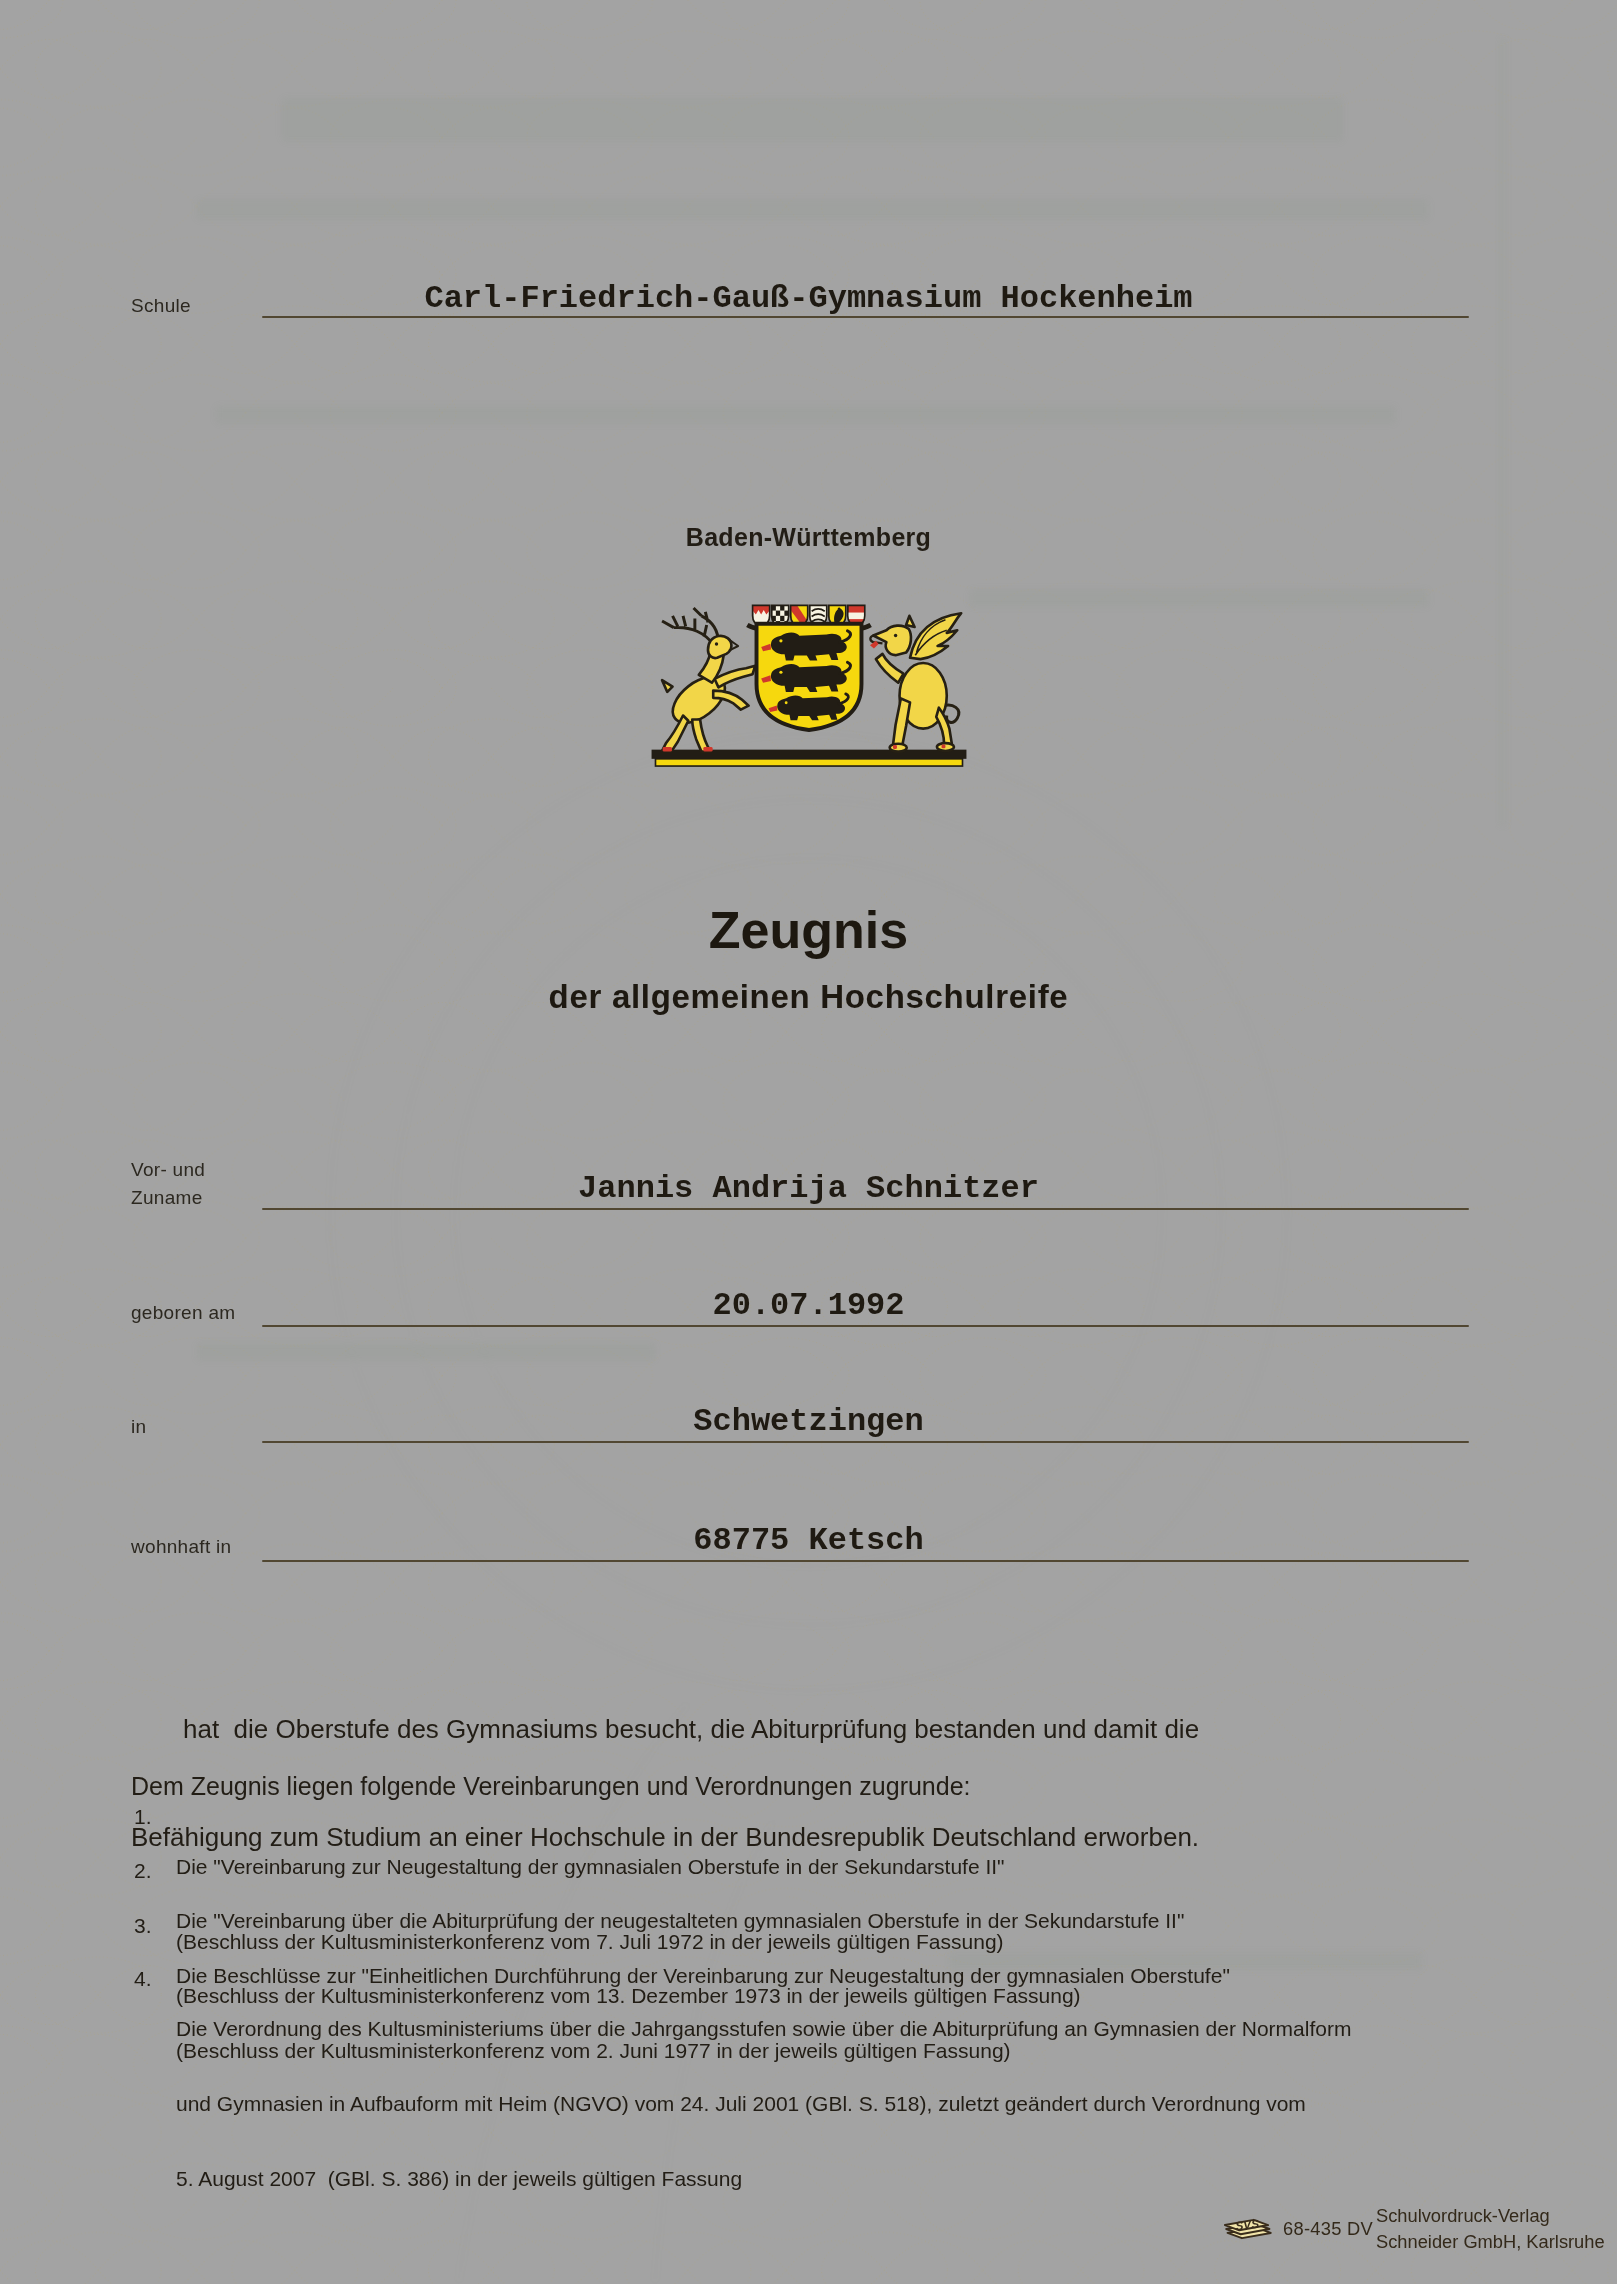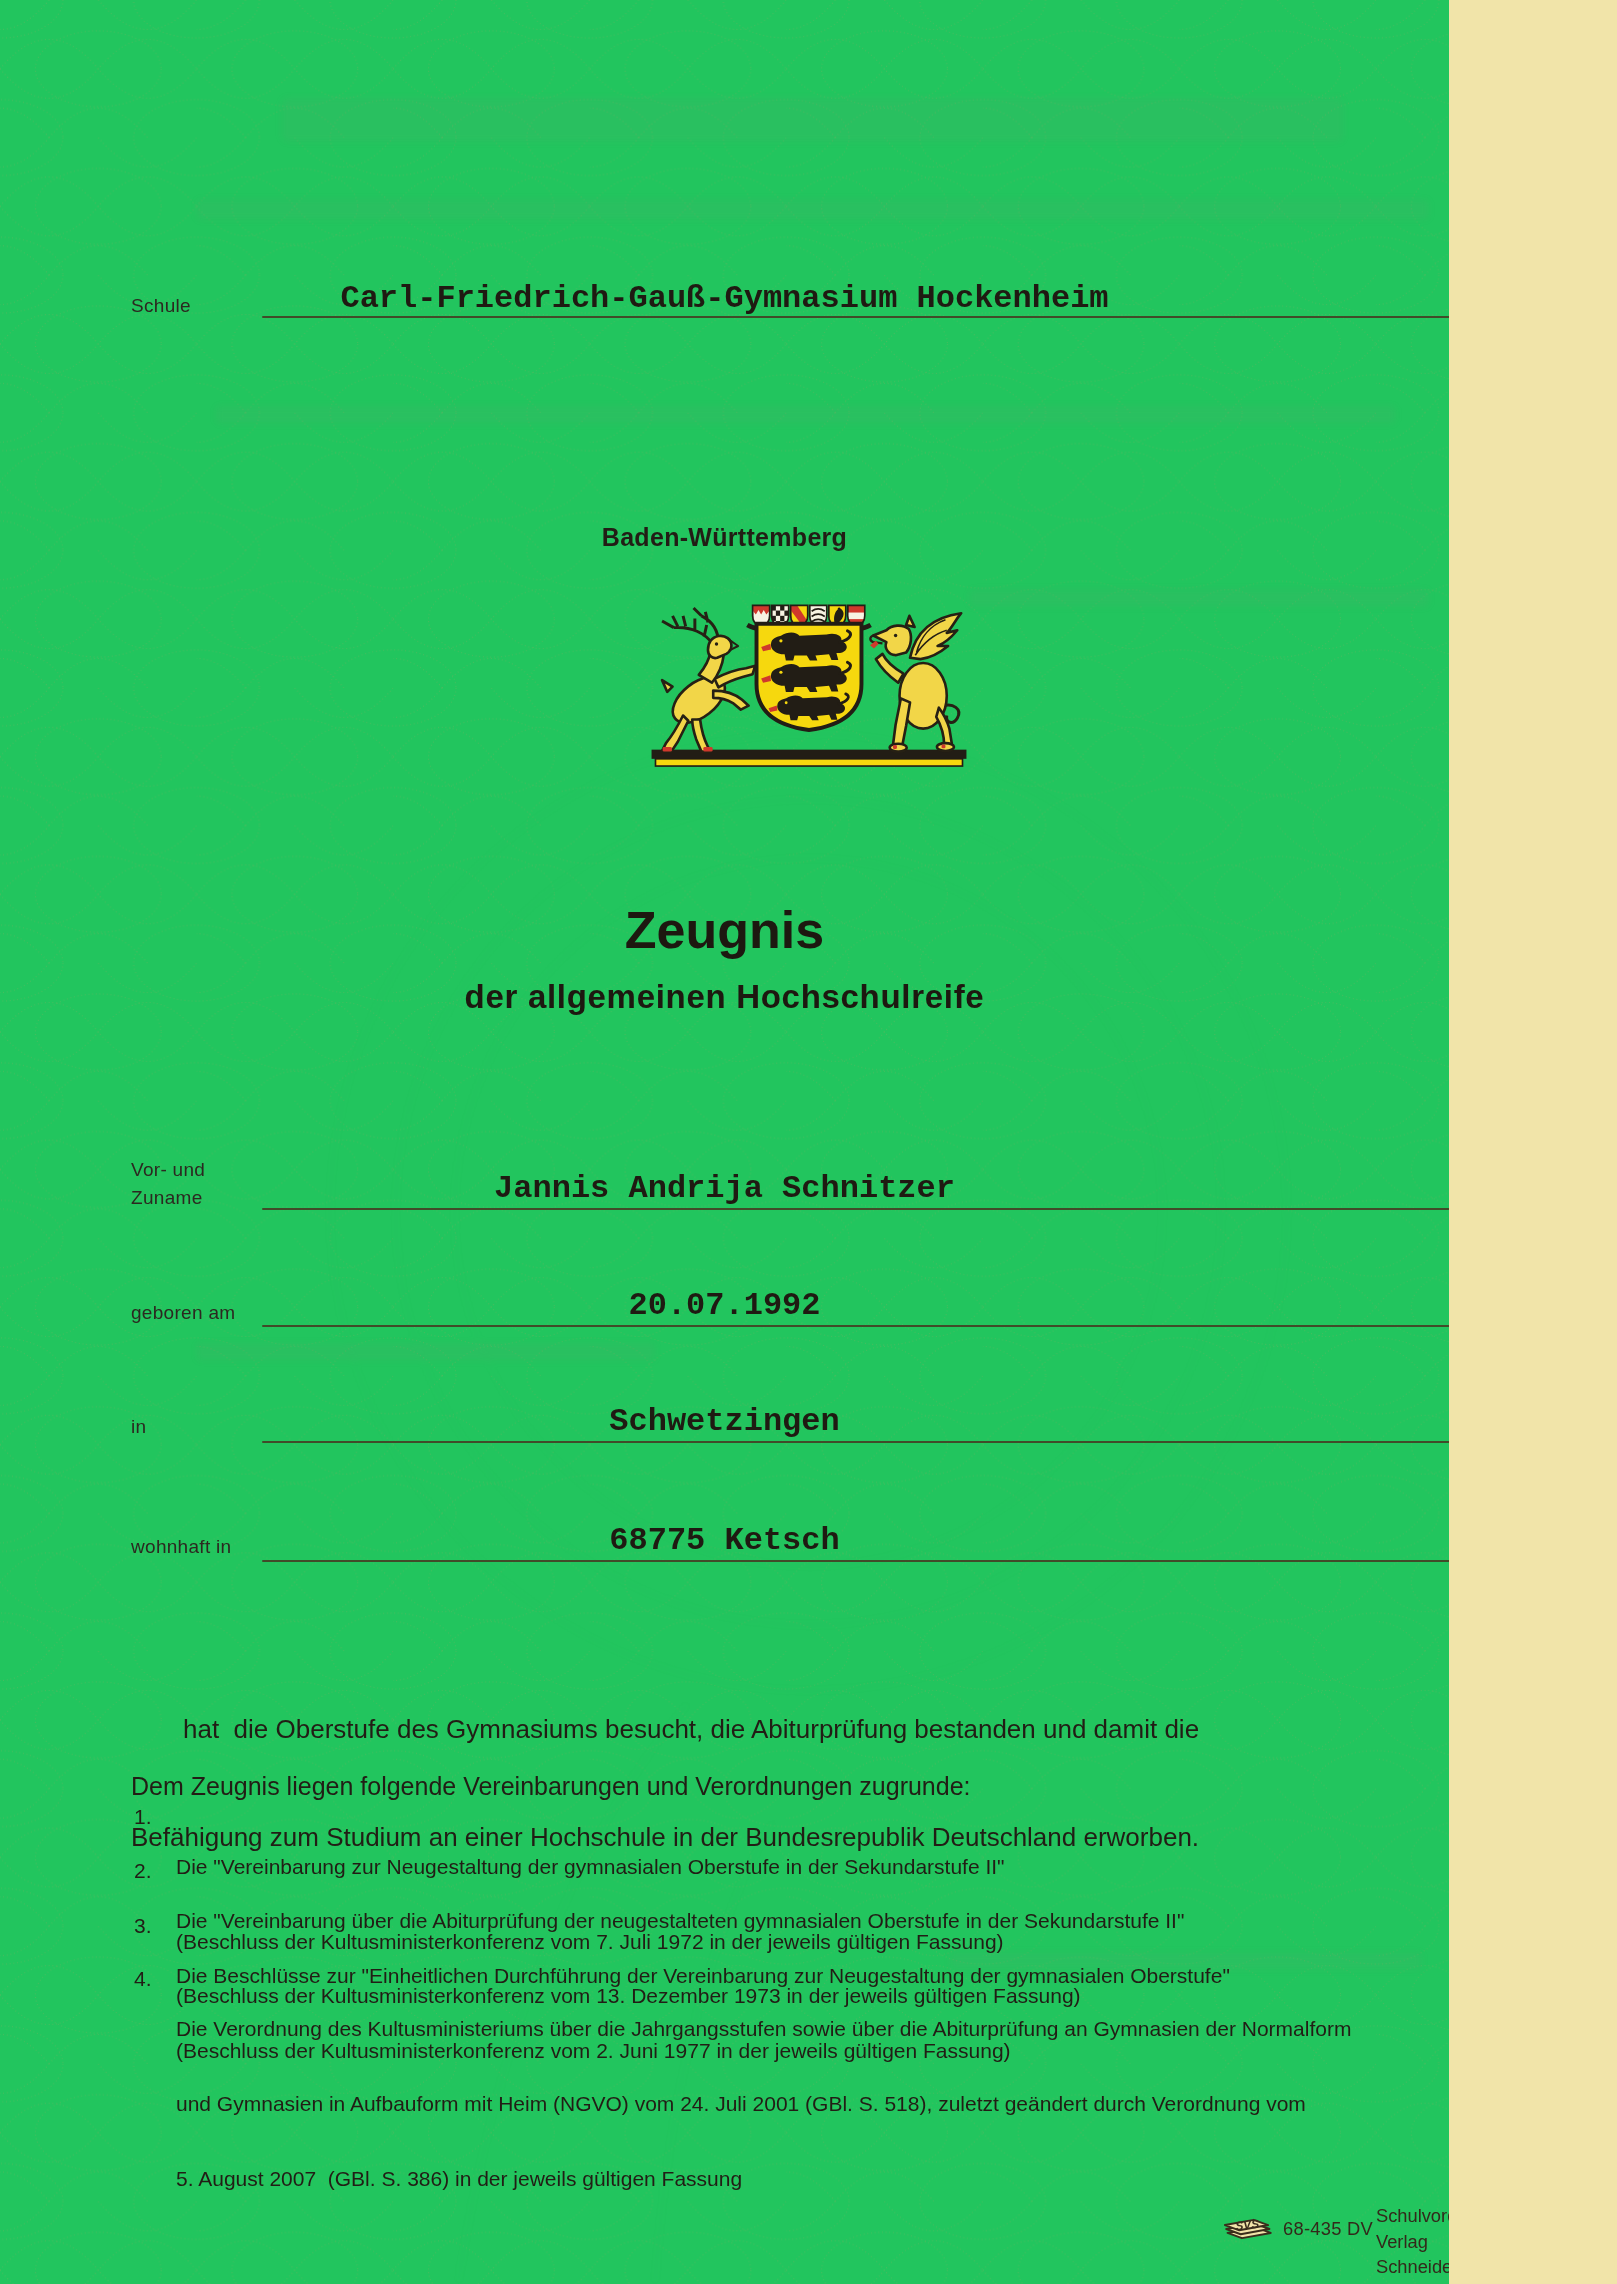--- a/index.html
+++ b/index.html
@@ -1,20 +1,20 @@
 <!DOCTYPE html>
 <html lang="de" style="font-size:10.5px"><head>
 <meta charset="utf-8">
 <title>Zeugnis der allgemeinen Hochschulreife</title>
 <style>
   html,body{margin:0;padding:0;background:#f1e4a9;}
   .page{
     position:relative;
-    width:1449px;height:2284px;
-    background:#22c55e;
+    width:1617px;height:2284px;
+    background:#a3a3a3;
     font-family:"Liberation Sans",sans-serif;
     color:#27221a;
     overflow:hidden;
   }
   .texture{position:absolute;left:0;top:0;z-index:0;}
   .showthrough{filter:blur(5px);}
 
   .field-label{
     position:absolute;left:131px;z-index:1;
     font-size:19px;line-height:27.5px;color:#2c2820;letter-spacing:0.3px;

